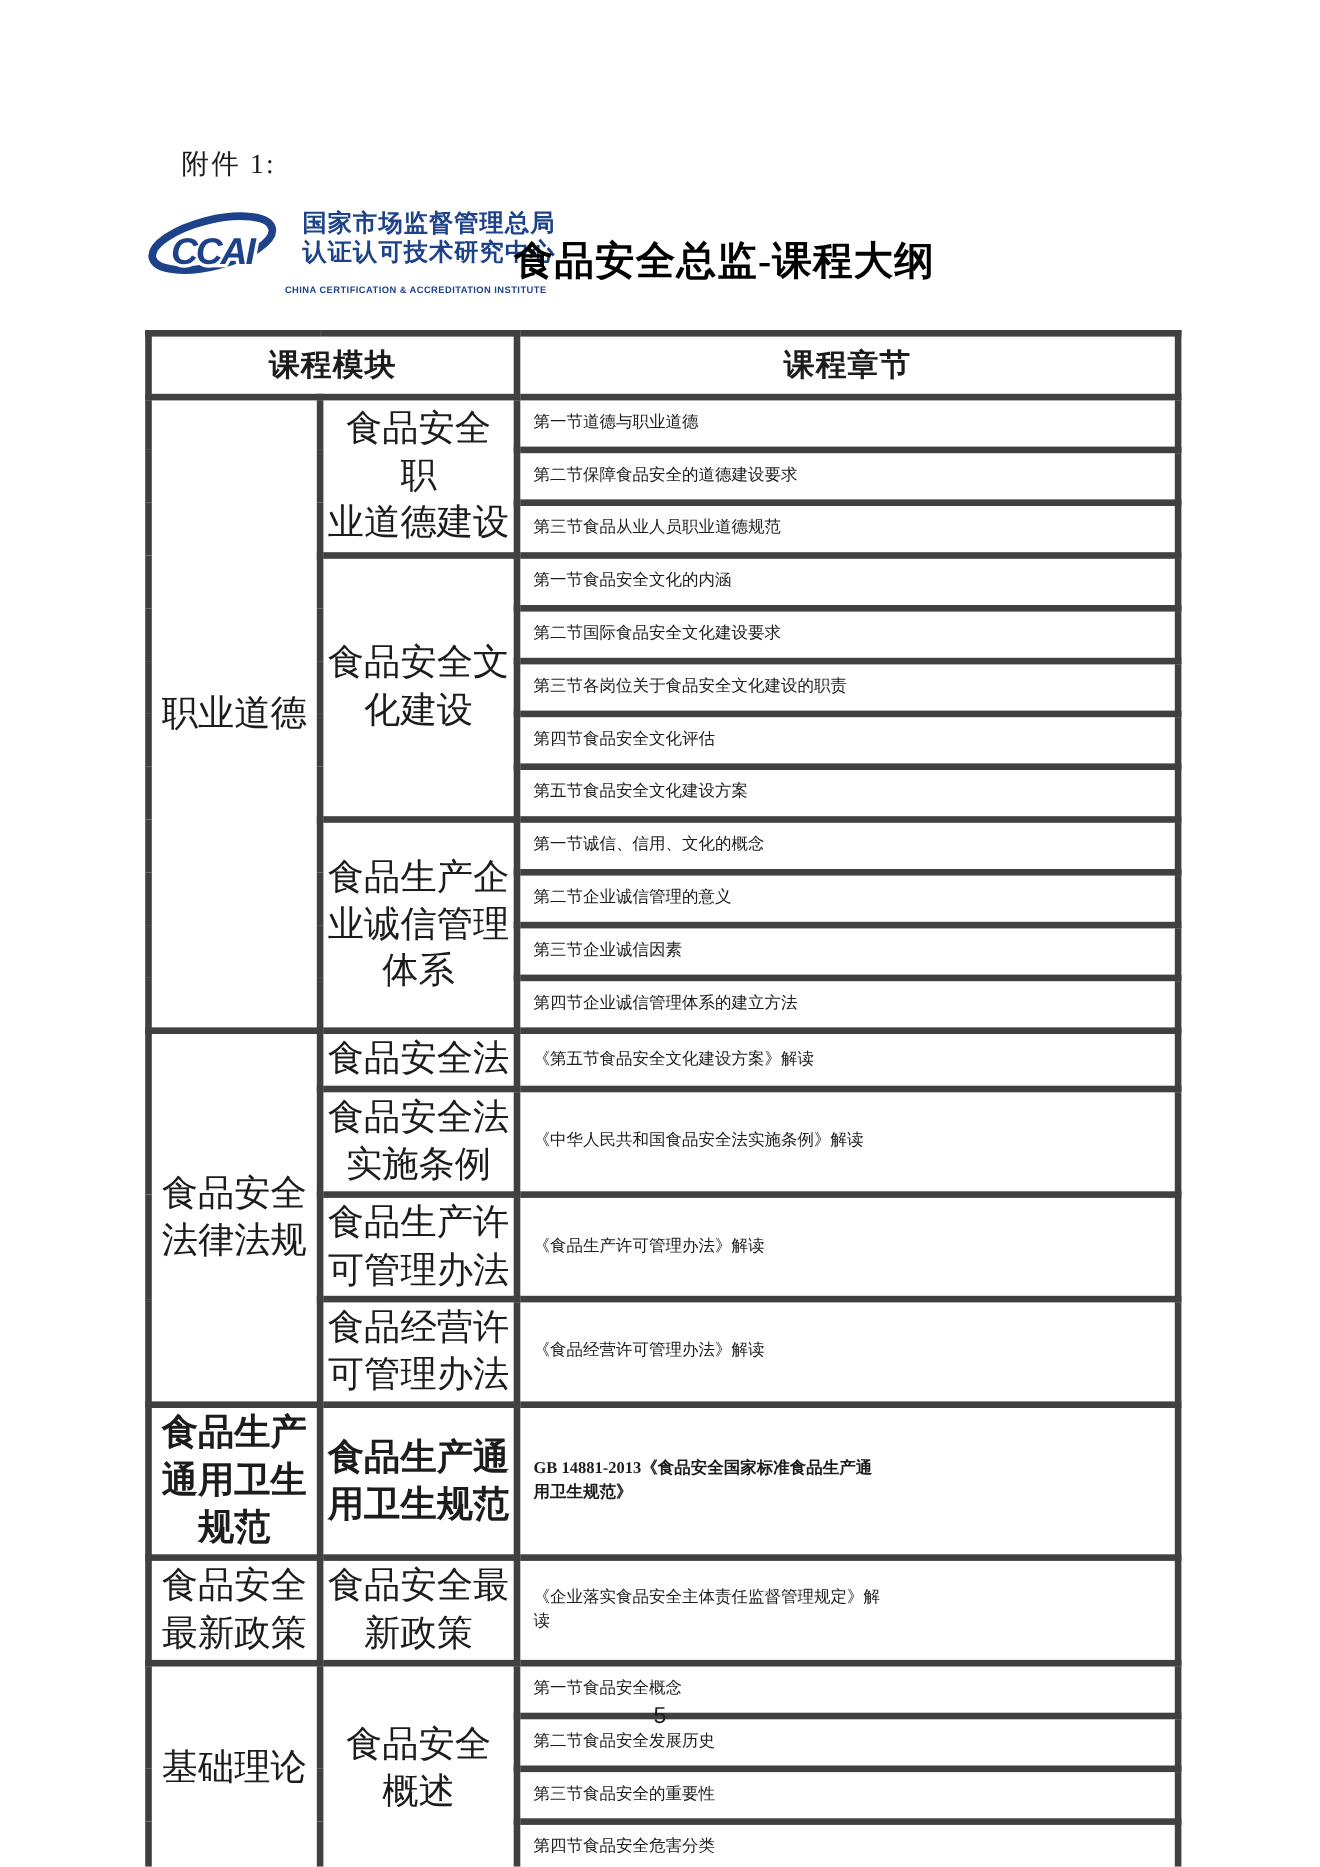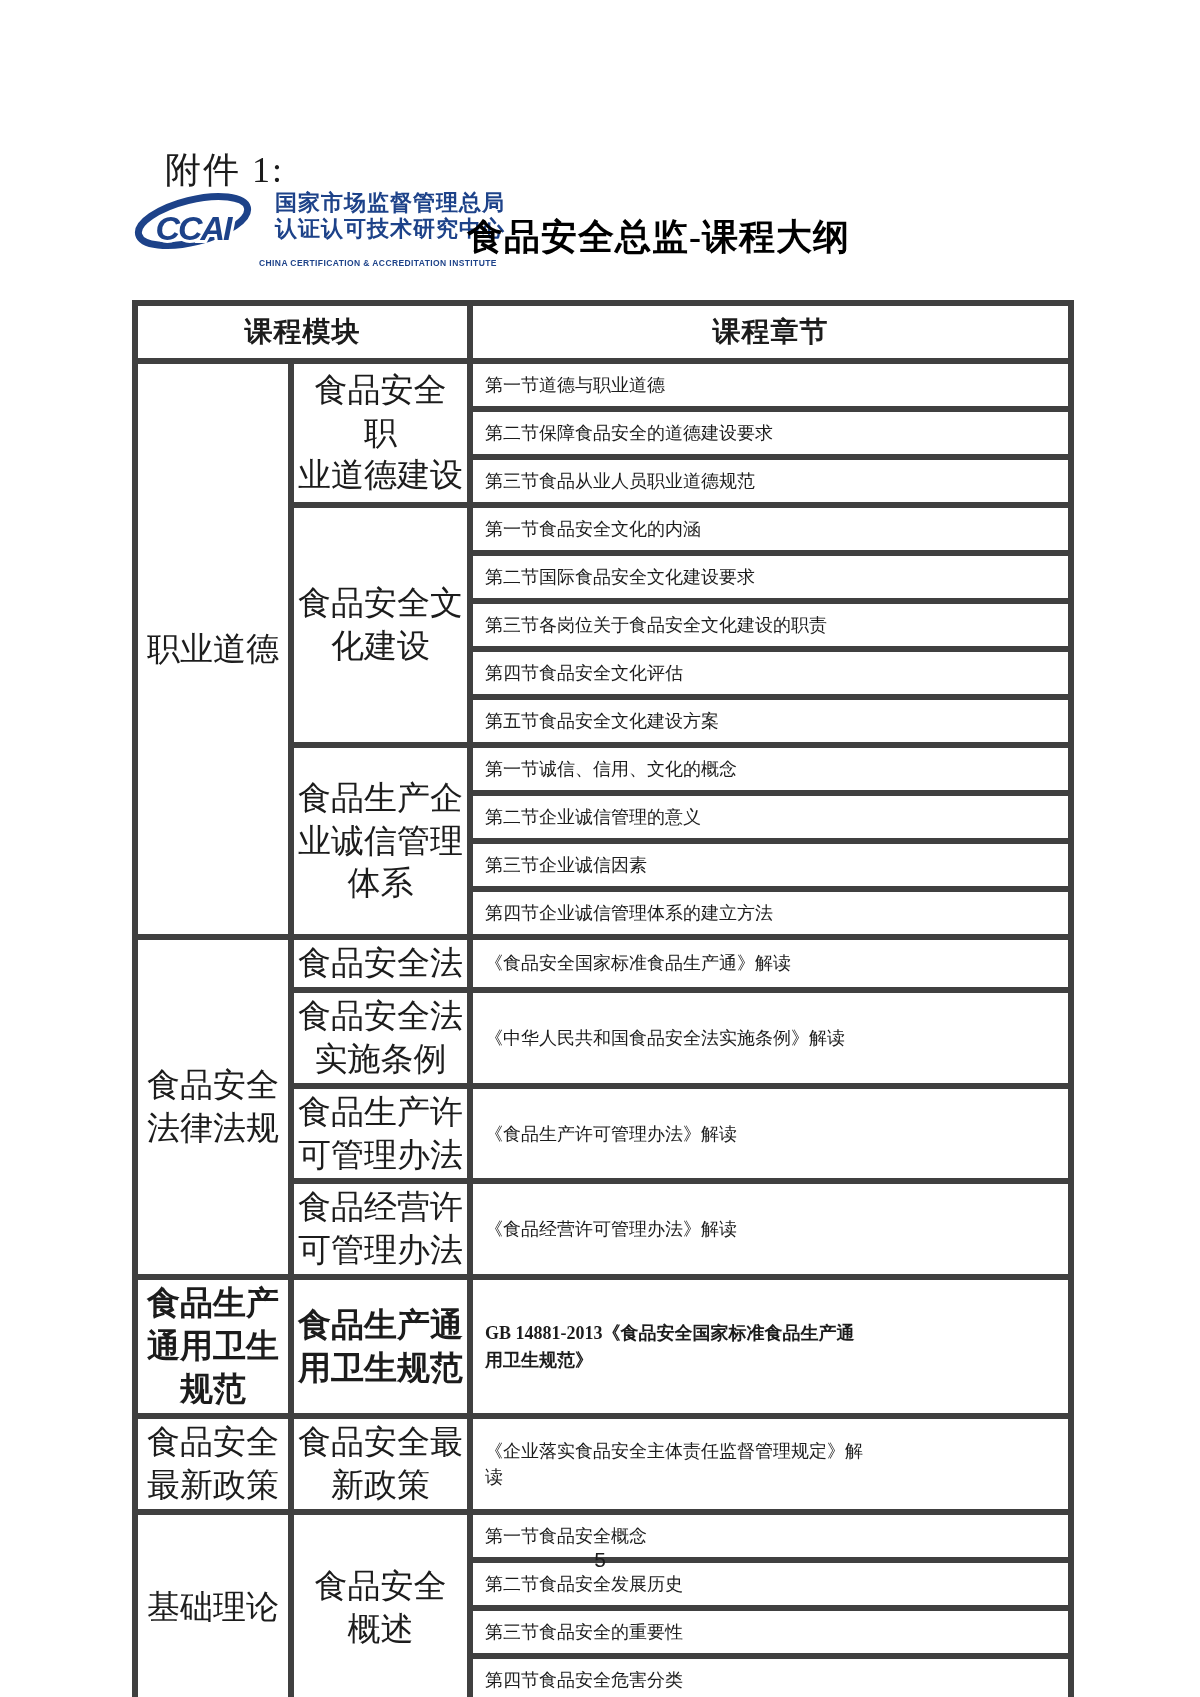--- a/index.html
+++ b/index.html
@@ -5,22 +5,22 @@
   html,body{margin:0;padding:0;background:#ffffff;}
   .page{
     position:relative;
     width:1200px;height:1697px;
     background:#ffffff;
     font-family:"Liberation Serif","DejaVu Serif",serif;
     color:#1c1c1c;
     overflow:hidden;
   }
   .attachment-label{
-    position:absolute;left:165px;top:146px;
-    font-size:36px;letter-spacing:2px;
+    position:absolute;left:165px;top:132px;
+    font-size:25px;letter-spacing:2px;
   }
   
   .logo{position:absolute;left:133px;top:188px;display:flex;align-items:flex-start;}
   .logo-mark{width:120px;height:72px;flex:0 0 auto;}
   .logo-textblock{margin-left:6px;padding-top:2px;}
   .logo-cn{
     font-family:"Liberation Sans","DejaVu Sans",sans-serif;
     font-weight:bold;font-size:22px;line-height:26px;
     color:#1d4289;letter-spacing:1px;white-space:nowrap;margin-left:16px;
   }
@@ -53,21 +53,21 @@
     font-family:"Liberation Sans","DejaVu Sans",sans-serif;
     font-size:28px;font-weight:bold;text-align:center;
     letter-spacing:1px;
   }
   td.mod, td.sub{
     font-size:33px;text-align:center;
     white-space:pre-line;line-height:1.3;
     padding:2px 4px;
   }
   td.chap{
-    font-size:18px;text-align:left;
+    font-size:15px;text-align:left;
     padding:3px 26px 3px 12px;
     white-space:pre-line;line-height:1.45;
   }
   tr.r48{height:48px;}
   tr.r64{height:64px;margin-top:35px;}
   tr.r67{height:67px;}
   tr.r65{height:65px;}
   tr.r99{height:99px;font-weight:bold;}
   td.open-bottom{border-bottom:none;}
   
@@ -154,21 +154,21 @@
         <td class="chap">第三节企业诚信因素</td>
       </tr>
       <tr class="r48">
         <td class="chap">第四节企业诚信管理体系的建立方法</td>
       </tr>
 
       <tr class="r48">
         <td class="mod" rowspan="4">食品安全
 法律法规</td>
         <td class="sub">食品安全法</td>
-        <td class="chap">《食品安全国家标准食品生产通》解读</td>
+        <td class="chap">《第五节食品安全文化建设方案》解读</td>
       </tr>
       <tr class="r67">
         <td class="sub">食品安全法
 实施条例</td>
         <td class="chap">《中华人民共和国食品安全法实施条例》解读</td>
       </tr>
       <tr class="r64">
         <td class="sub">食品生产许
 可管理办法</td>
         <td class="chap">《食品生产许可管理办法》解读</td>

